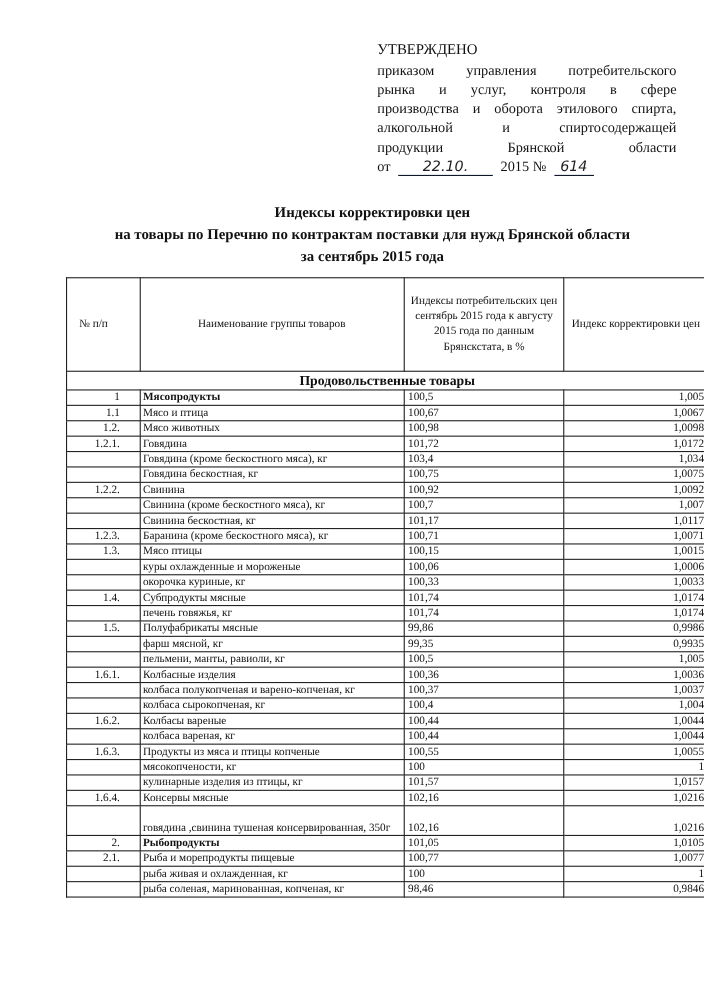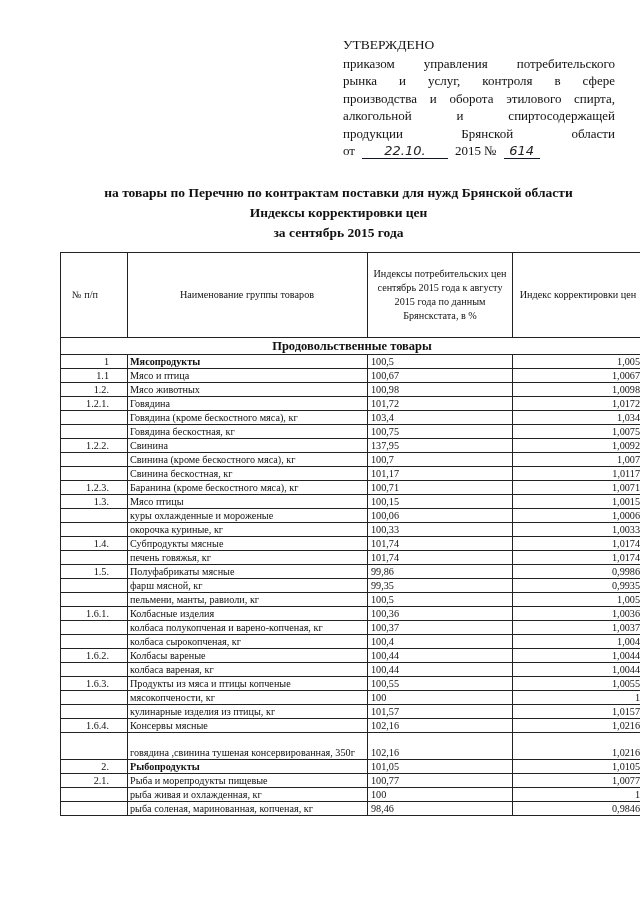--- a/index.html
+++ b/index.html
@@ -63,22 +63,22 @@
     </div>
   <div class="last">
     <span>от</span>
     <span class="hand" style="width:86px">22.10.</span>
     <span>2015 №</span>
     <span class="hand" style="width:36px">614</span>
   </div>
 </div>
 
 <div class="title">
+  <div>Индексы корректировки цен</div>
   <div>на товары по Перечню по контрактам поставки для нужд Брянской области</div>
-  <div>Индексы корректировки цен</div>
   <div>за сентябрь 2015 года</div>
 </div>
 
 <table>
   <thead>
     <tr>
       <th class="c1" style="text-align:center">№ п/п</th>
       <th class="c2" style="text-align:center">Наименование группы товаров</th>
       <th class="c3" style="text-align:center">Индексы потребительских цен сентябрь 2015 года к августу 2015 года по данным Брянскстата, в %</th>
       <th class="c4" style="text-align:center">Индекс корректировки цен</th>
@@ -120,21 +120,21 @@
       </tr>
       <tr>
         <td class="c1"></td>
         <td class="c2">Говядина бескостная, кг</td>
         <td class="c3">100,75</td>
         <td class="c4">1,0075</td>
       </tr>
       <tr>
         <td class="c1">1.2.2.</td>
         <td class="c2">Свинина</td>
-        <td class="c3">137,95</td>
+        <td class="c3">100,92</td>
         <td class="c4">1,0092</td>
       </tr>
       <tr>
         <td class="c1"></td>
         <td class="c2">Свинина (кроме бескостного мяса), кг</td>
         <td class="c3">100,7</td>
         <td class="c4">1,007</td>
       </tr>
       <tr>
         <td class="c1"></td>

